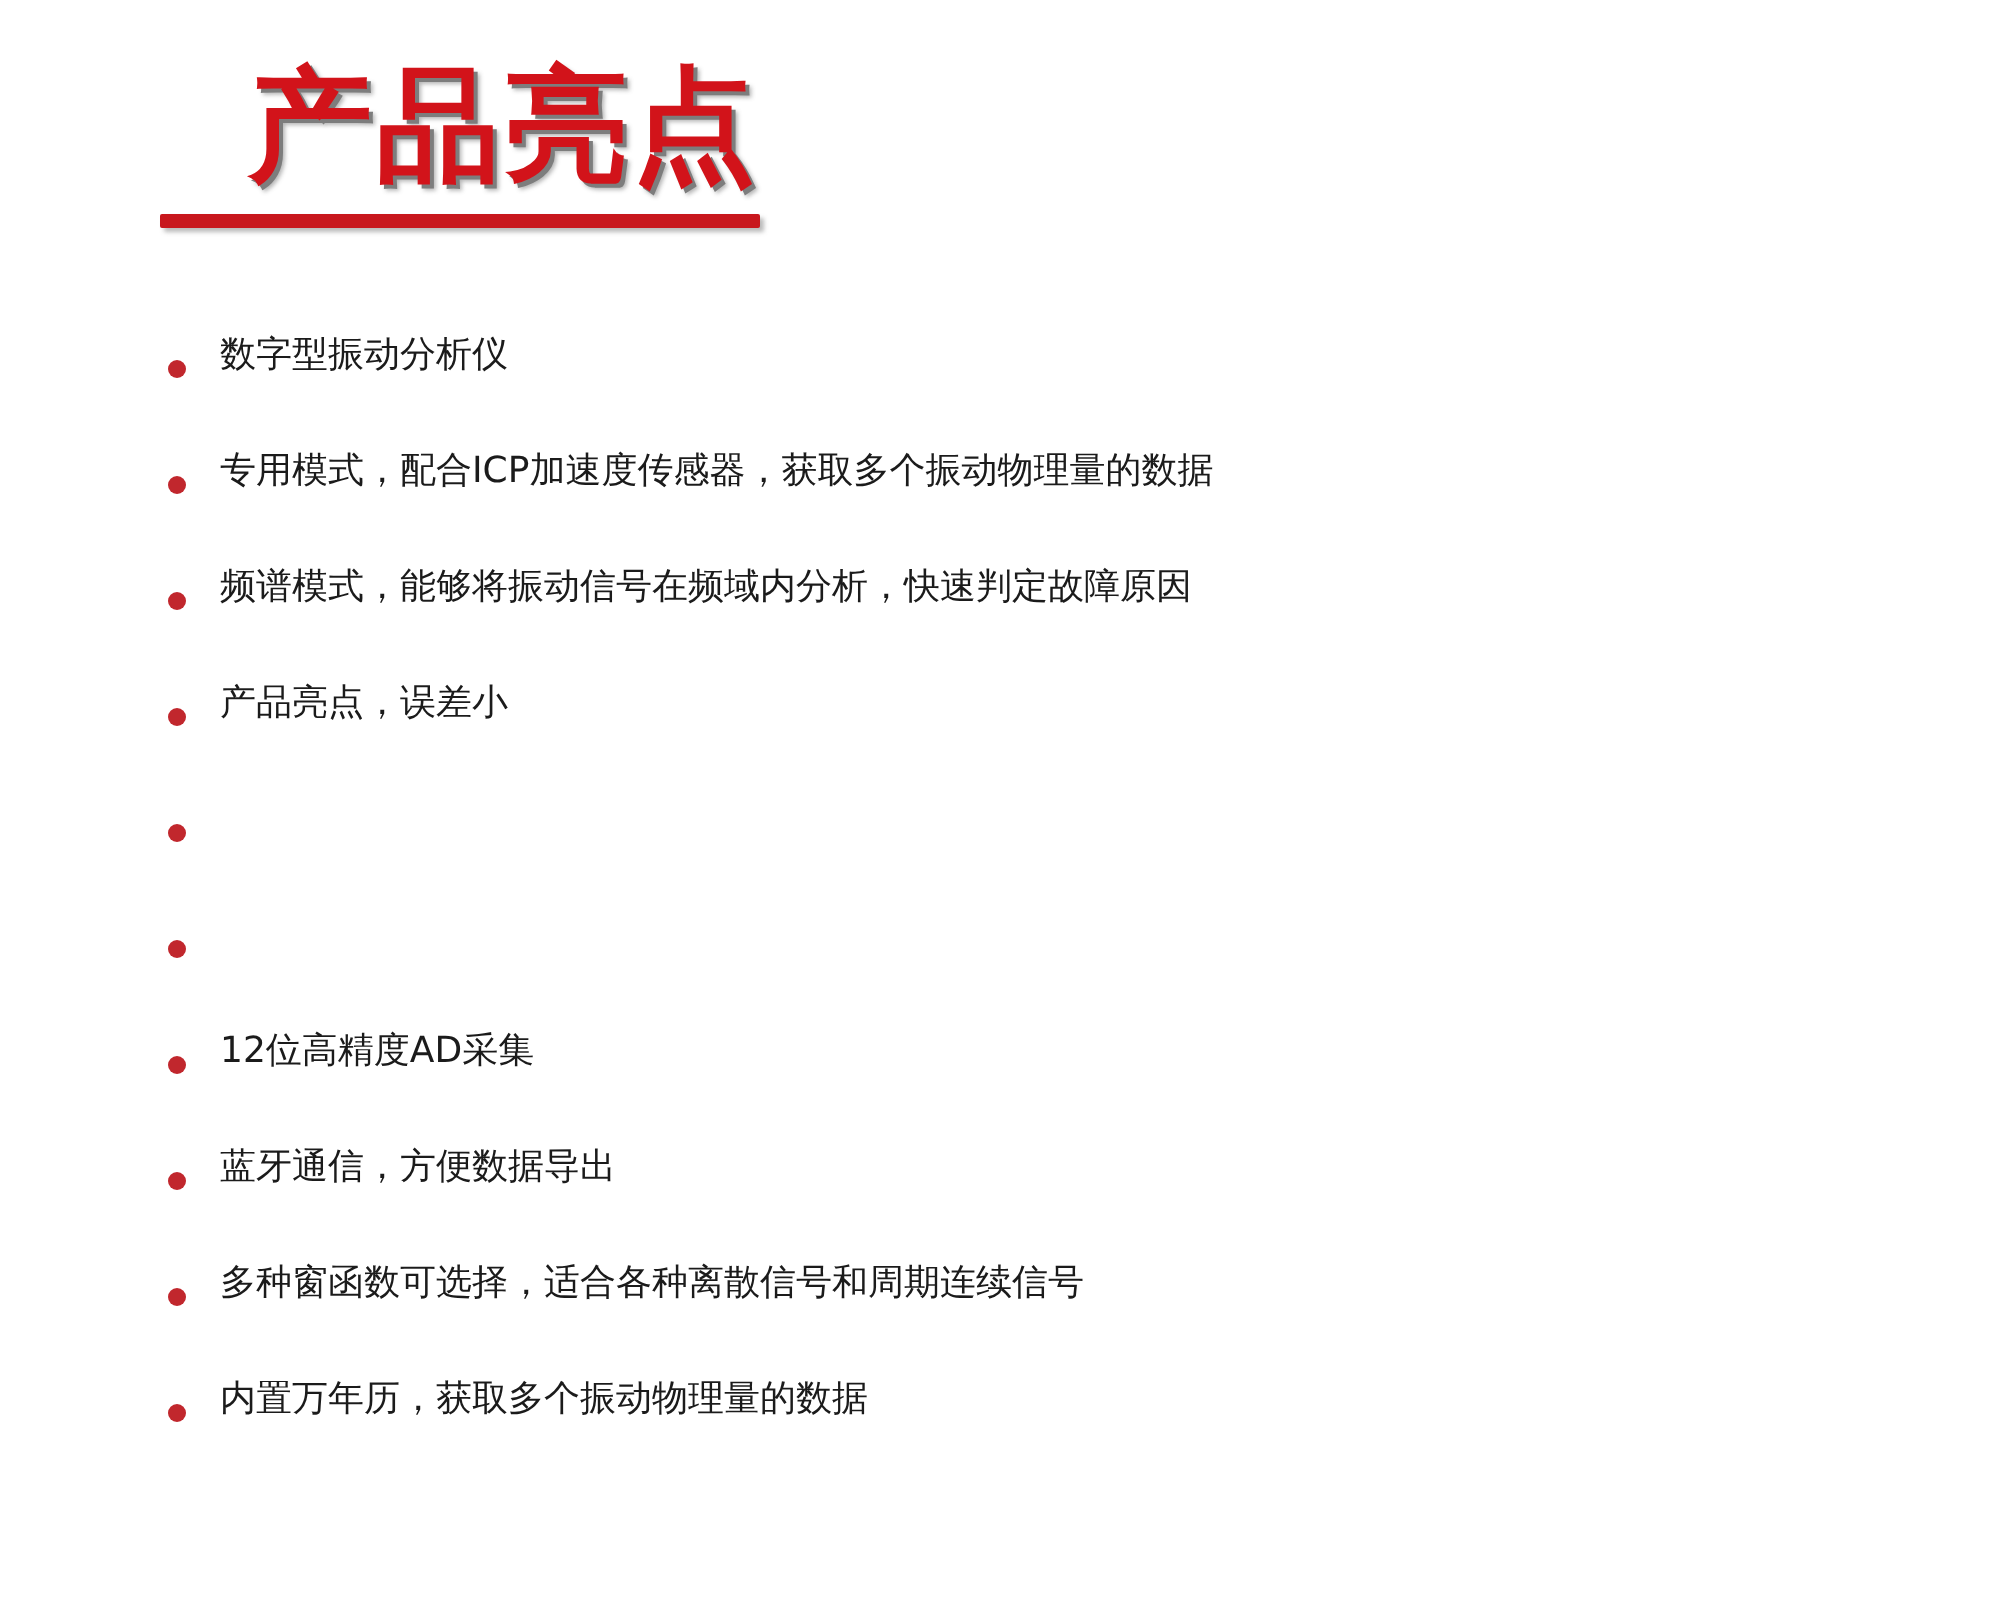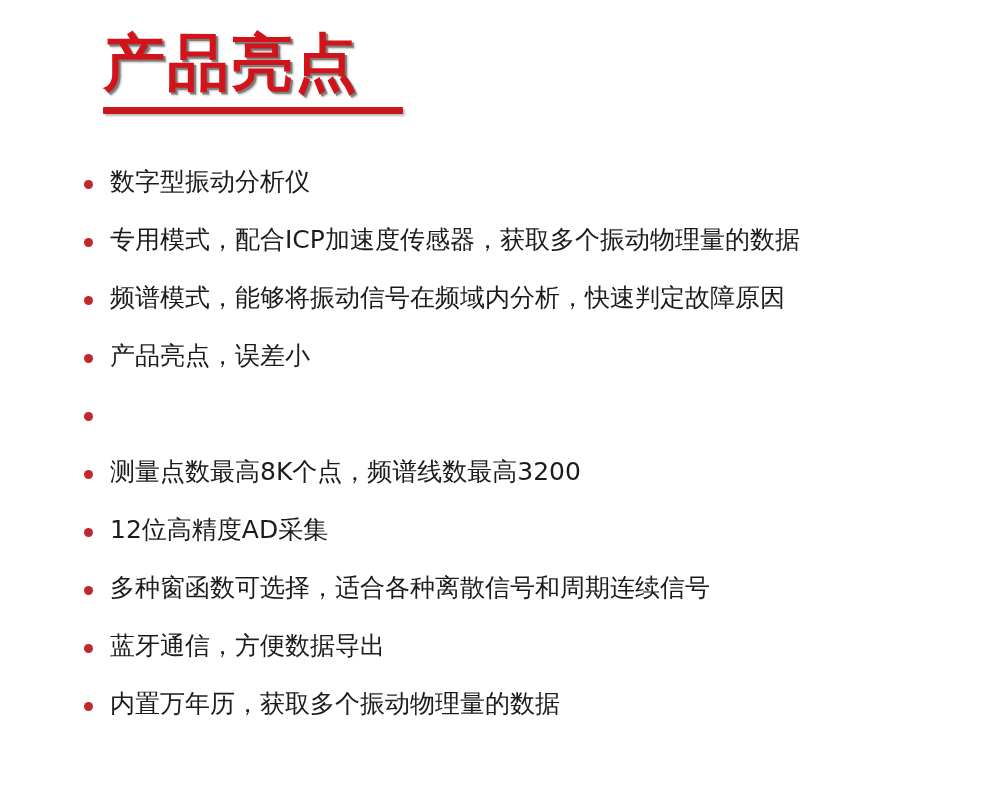--- a/index.html
+++ b/index.html
@@ -16,22 +16,23 @@
   .slide {
     position: relative;
     width: 1000px;
     height: 800px;
     box-sizing: border-box;
   }
 
   
   .title-block {
     position: absolute;
-    left: 103px;
+    left: 80px;
     top: 30px;
+    text-align: right;
   }
   .title-text {
     font-family: "DejaVu Sans", sans-serif;
     font-size: 62px;
     font-weight: bold;
     letter-spacing: 2px;
     line-height: 1.05;
     color: #d2131a;
     text-shadow:
       2px 2px 0 #7d7d7d,
@@ -64,21 +65,21 @@
     width: 9px;
     height: 9px;
     border-radius: 50%;
     background: #c1272d;
     margin-top: 14px;
     margin-right: 17px;
   }
   .bullet-text {
     flex: 1 1 auto;
     font-family: "DejaVu Sans", sans-serif;
-    font-size: 25px;
+    font-size: 18px;
     color: #1b1b1b;
     line-height: 1.3;
     white-space: nowrap;
   }
 </style>
 </head>
 <body>
 
 <div class="slide">
 
@@ -108,36 +109,35 @@
       <span class="bullet-dot"></span>
       <span class="bullet-text">产品亮点，误差小</span>
     </div>
 
     <div class="bullet-row">
       <span class="bullet-dot"></span>
     </div>
 
     <div class="bullet-row">
       <span class="bullet-dot"></span>
-      <span class="bullet-text">测量点数最高8K个点，频谱线数最高3200</span>
     </div>
 
     <div class="bullet-row">
       <span class="bullet-dot"></span>
       <span class="bullet-text">12位高精度AD采集</span>
     </div>
 
     <div class="bullet-row">
       <span class="bullet-dot"></span>
-      <span class="bullet-text">多种窗函数可选择，适合各种离散信号和周期连续信号</span>
+      <span class="bullet-text">蓝牙通信，方便数据导出</span>
     </div>
 
     <div class="bullet-row">
       <span class="bullet-dot"></span>
-      <span class="bullet-text">蓝牙通信，方便数据导出</span>
+      <span class="bullet-text">多种窗函数可选择，适合各种离散信号和周期连续信号</span>
     </div>
 
     <div class="bullet-row">
       <span class="bullet-dot"></span>
       <span class="bullet-text">内置万年历，获取多个振动物理量的数据</span>
     </div>
 
   </div>
 </div>
 

